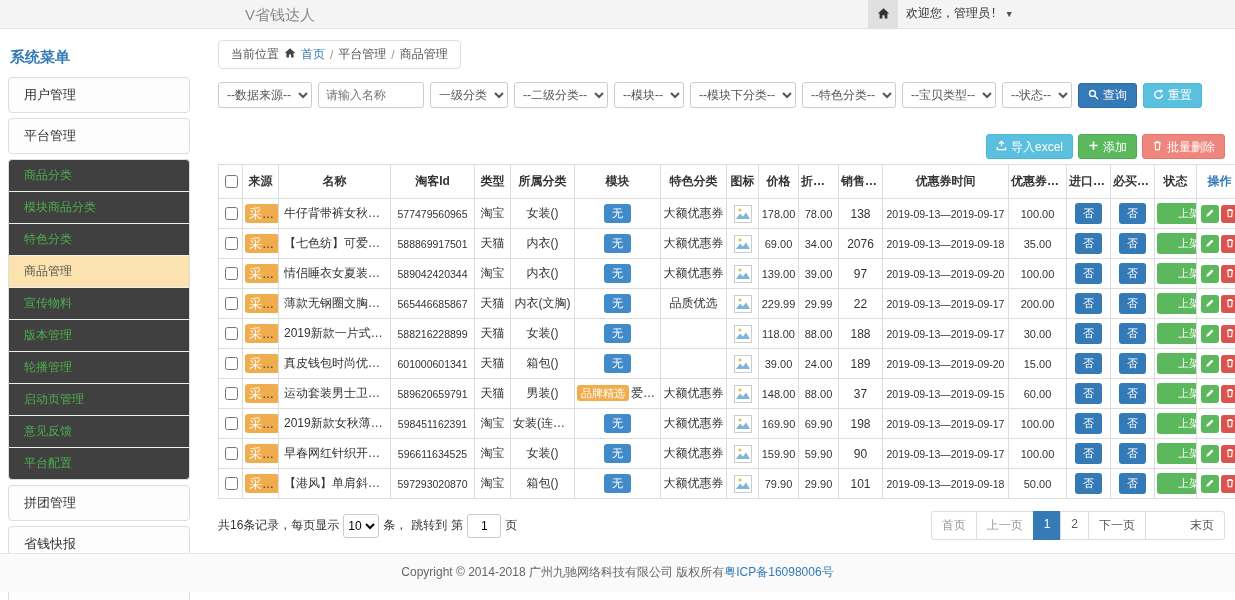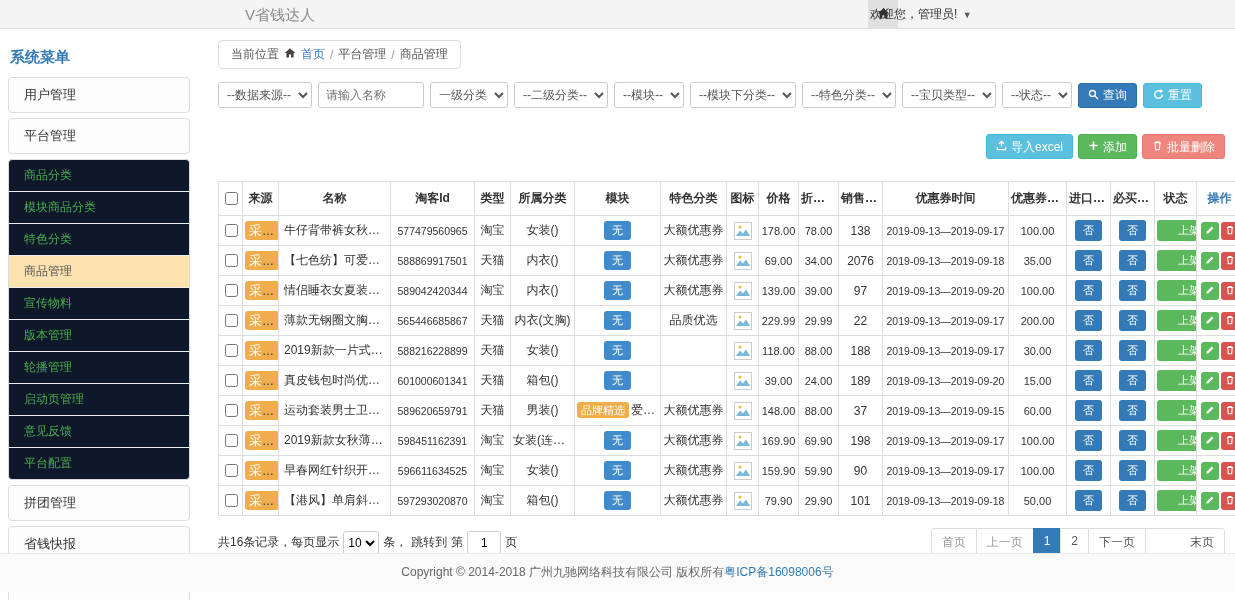--- a/index.html
+++ b/index.html
@@ -7,28 +7,28 @@
   body {
     width:1235px; height:600px; position:relative; overflow:hidden;
     background:#fff; color:#333;
     font-family:"Liberation Sans","DejaVu Sans",sans-serif; font-size:13px;
   }
   
   .topbar { position:relative; height:29px; background:#f4f4f4; border-bottom:1px solid #e3e3e3; }
   .app-title { position:absolute; left:245px; top:0; line-height:29px; font-size:15px; color:#8a8a8a; }
   .home-box { position:absolute; left:868px; top:0; width:30px; height:29px; background:#e0e0e0; text-align:center; cursor:pointer; }
   .home-box svg { margin-top:7px; }
-  .welcome { position:absolute; left:870px; top:0; line-height:29px; font-size:12px; color:#333; cursor:pointer; }
+  .welcome { position:absolute; left:906px; top:0; line-height:29px; font-size:12px; color:#333; cursor:pointer;font-family:Liberation Mono, monospace; }
   .welcome .caret { font-size:9px; color:#555; margin-left:2px; }
   
   .sidebar { position:absolute; left:8px; top:40px; width:182px; }
   .sidebar-title { color:#337ab7; font-size:15px; font-weight:bold; padding:8px 2px 10px 2px; }
   .panel { border:1px solid #ddd; border-radius:4px; background:#fdfdfd; margin-bottom:5px; overflow:hidden; }
   .top-item { padding:8px 15px; font-size:13px; color:#333; cursor:pointer; }
-  .sub-group { background:#0f172a; }
+  .sub-group { background:#404040; }
   .sub-item { padding:7px 15px; font-size:12px; color:#4cae4c; border-top:1px solid #eee; cursor:pointer; }
   .sub-item:first-child { border-top:none; }
   .sub-item.active { background:#fbe2ae; color:#555; }
   
   .main { position:absolute; left:218px; top:40px; width:1007px; }
   .breadcrumb { display:inline-flex; align-items:center; gap:5px; border:1px solid #ddd; border-radius:4px;
     background:#fff; padding:5px 12px; font-size:12px; color:#555; margin-bottom:13px; }
   .breadcrumb a { color:#337ab7; text-decoration:none; cursor:pointer; }
   .crumb-sep { color:#999; }
   
@@ -39,21 +39,21 @@
   }
   .filter-input { width:106px; padding:2px 7px; }
   .btn { display:inline-flex; align-items:center; gap:4px; font-size:12px; color:#fff; border:1px solid transparent;
     border-radius:3px; padding:5px 9px; cursor:pointer; line-height:1; white-space:nowrap;
     font-family:"Liberation Sans","DejaVu Sans",sans-serif; }
   .btn-blue { background:#337ab7; border-color:#2e6da4; }
   .btn-teal { background:#5bc0de; border-color:#46b8da; }
   .btn-green { background:#5cb85c; border-color:#4cae4c; }
   .btn-red { background:#ef867e; border-color:#e8766d; }
   
-  .toolbar { display:flex; justify-content:flex-end; gap:5px; margin-bottom:22px; }
+  .toolbar { display:flex; justify-content:flex-end; gap:5px; margin-bottom:5px; }
   
   table.grid { width:100%; border-collapse:collapse; table-layout:fixed; font-size:12px; }
   .grid th, .grid td { border:1px solid #ddd; text-align:center; vertical-align:middle;
     padding:4px 2px; overflow:hidden; white-space:nowrap; text-overflow:ellipsis; }
   .grid th { font-weight:bold; color:#333; padding:7px 2px; background:#fff; }
   .grid th.op-head { color:#337ab7; }
   .grid td.cell-name { text-align:left; padding-left:5px; }
   .grid td.cell-sm { font-size:10.5px; }
   .grid td.cell-price { font-size:11px; }
   .badge-source { background:#f0ad4e; color:#fff; border-radius:3px; padding:2px 4px; font-size:13px; }

